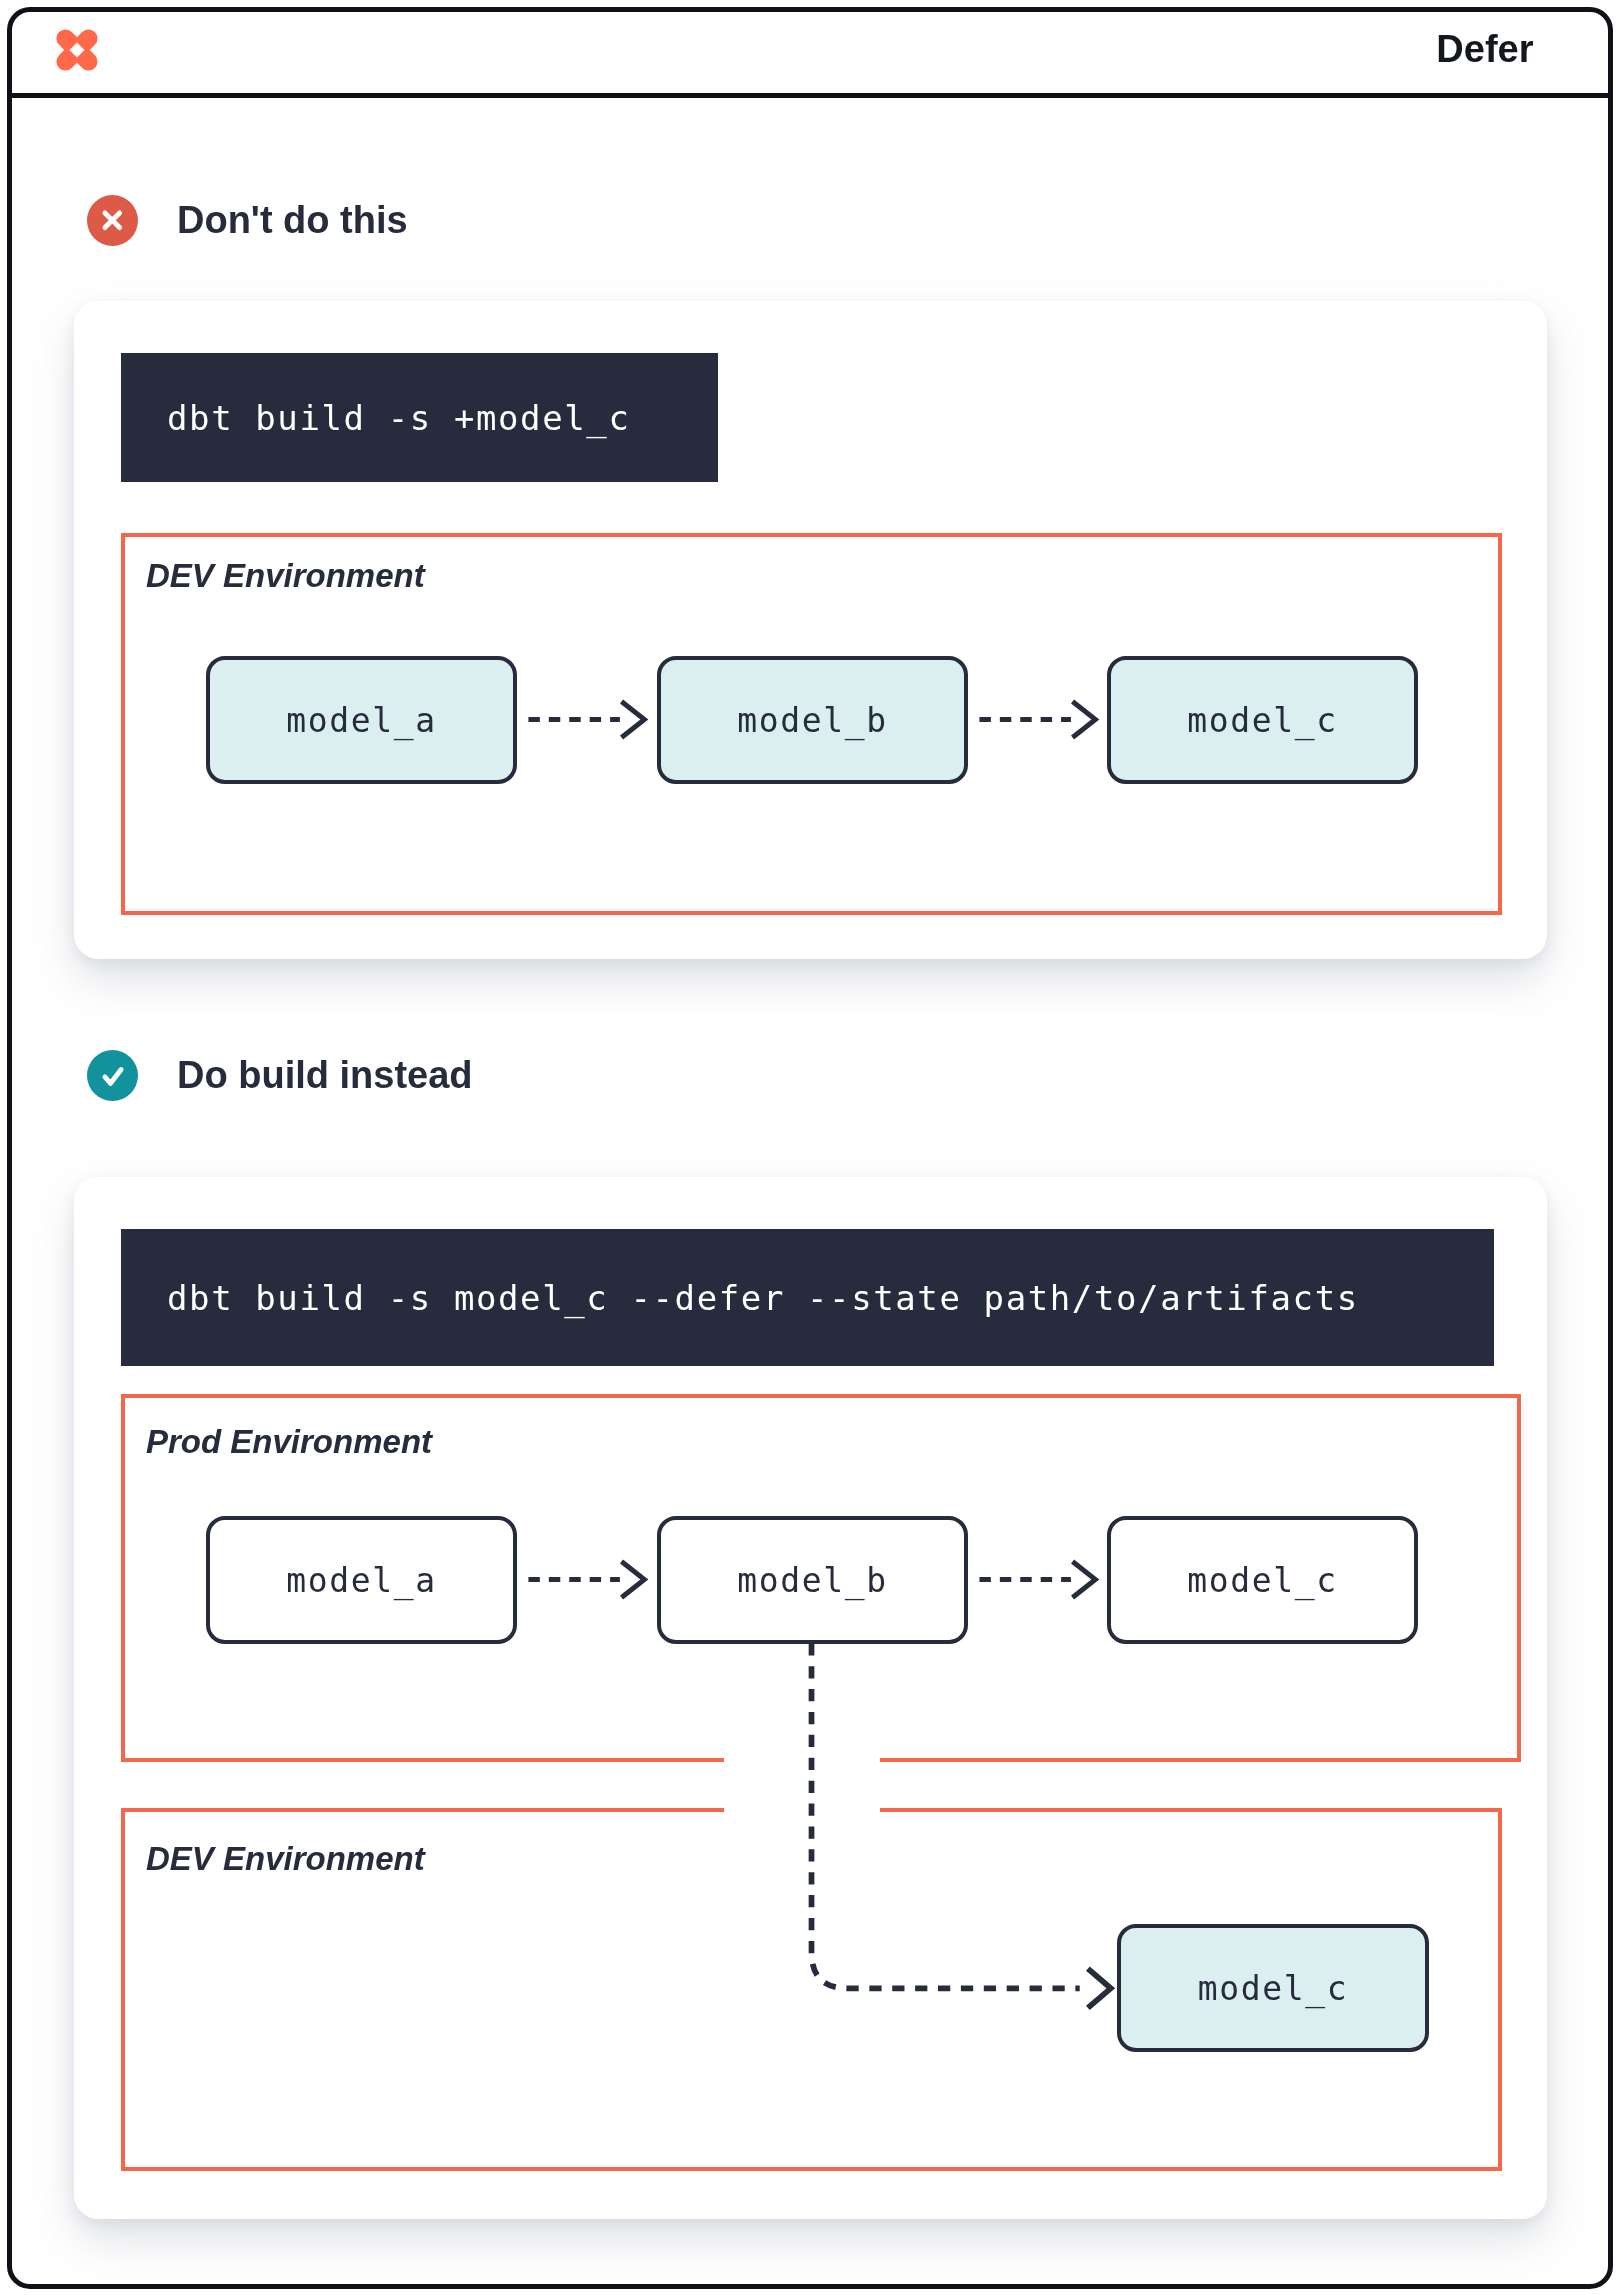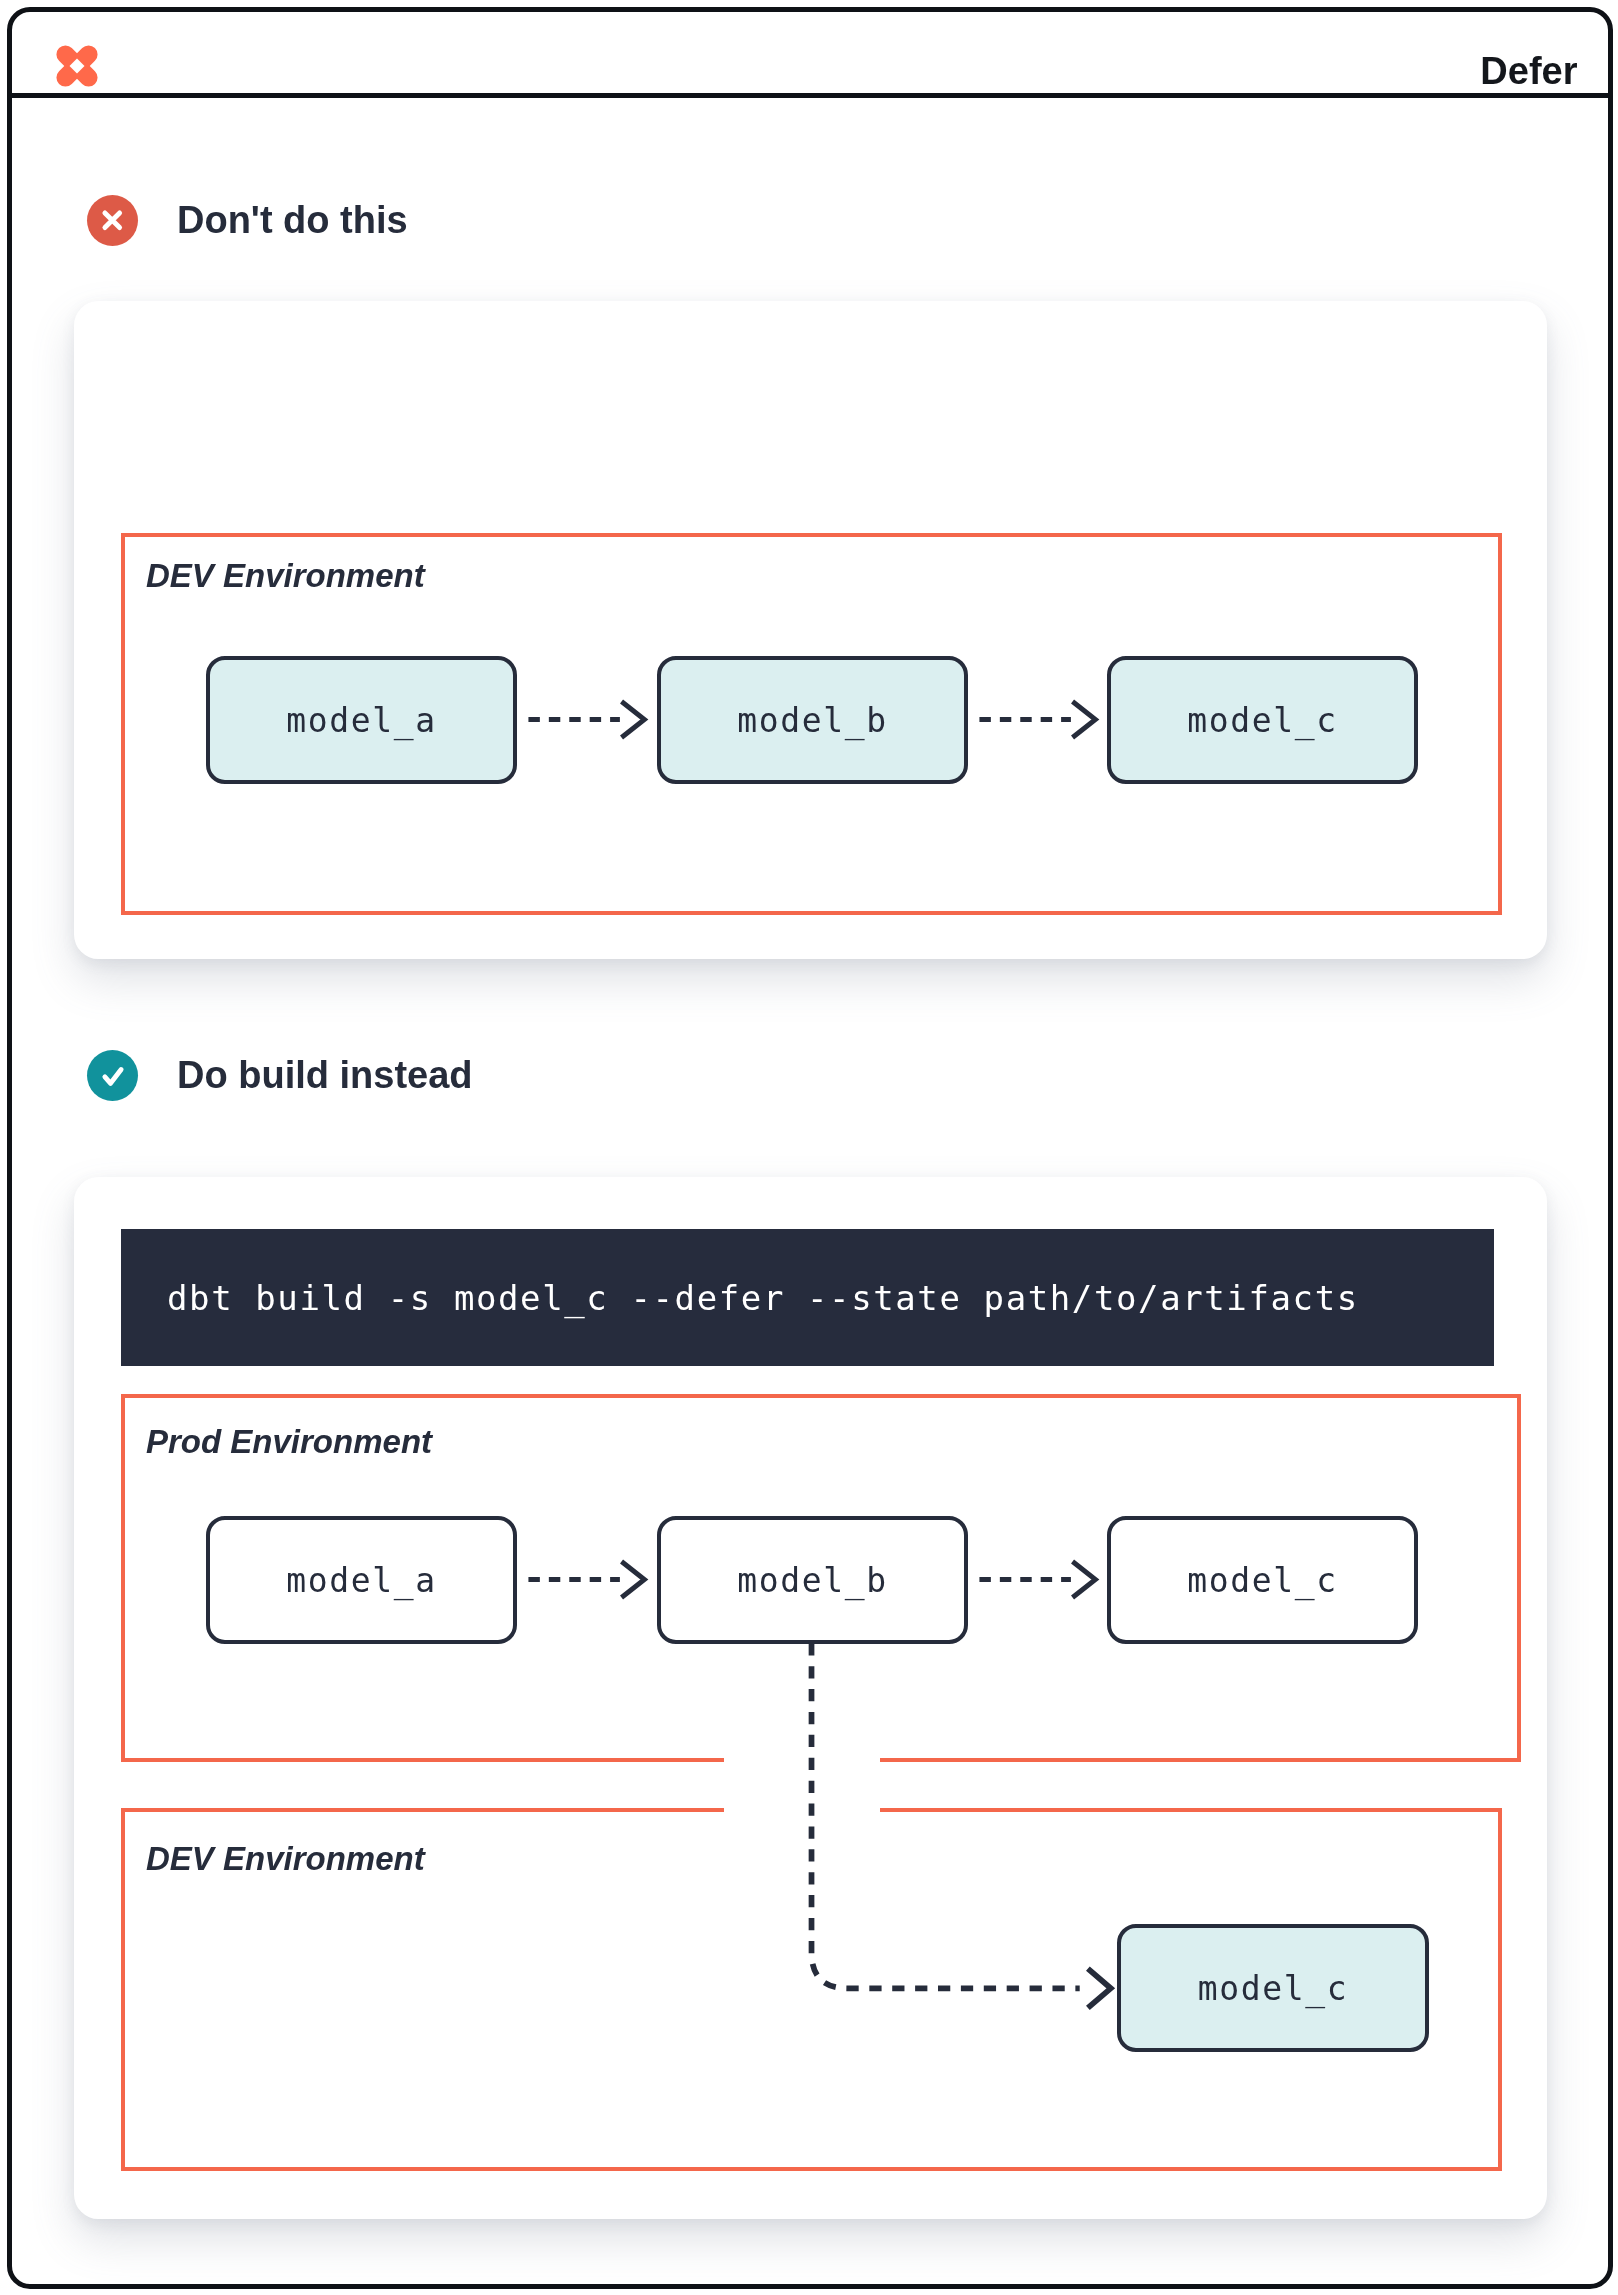--- a/index.html
+++ b/index.html
@@ -1,20 +1,20 @@
 <!DOCTYPE html>
 <html style="font-size:13px"><head>
 <meta charset="utf-8">
 <style>
   html,body{margin:0;padding:0;background:#fff;}
   body{width:1619px;height:2295px;position:relative;font-family:"Liberation Sans",sans-serif;color:#262C3B;}
   .frame{position:absolute;inset:6.5px;border:5.7px solid #0e1116;border-radius:23px;background:#fff;}
   .header{position:absolute;left:6.5px;top:6.5px;right:6.5px;height:91px;border-bottom:5.7px solid #0e1116;
-          border-radius:23px 23px 0 0;display:flex;align-items:flex-end;justify-content:space-between;
-          padding:0 35px 0 43px;box-sizing:border-box;}
+          border-radius:23px 23px 0 0;display:flex;align-items:center;justify-content:space-between;
+          padding:0 79px 0 43px;box-sizing:border-box;}
   .logo{width:54px;height:54px;}
   .page-title{font-size:38px;font-weight:bold;color:#14171c;}
   .section-heading{position:absolute;display:flex;align-items:center;gap:39px;}
   .badge{width:51px;height:51px;border-radius:50%;display:flex;align-items:center;justify-content:center;}
   .badge.red{background:#DD5A47;}
   .badge.teal{background:#11929C;}
   .heading-text{font-size:38px;font-weight:bold;color:#262C3B;}
   .card{position:absolute;background:#fff;border-radius:24.5px;
         box-shadow:0 21px 44px rgba(100,110,130,.20),0 4.9px 13px rgba(100,110,130,.10);}
   .code-block{position:absolute;background:#262C3D;display:flex;align-items:center;
@@ -50,20 +50,23 @@
   <div class="badge red">
     <svg width="24.5" height="24.5" viewBox="0 0 30 30">
       <path d="M6 6 L24 24 M24 6 L6 24" stroke="#fff" stroke-width="6" stroke-linecap="round"></path>
     </svg>
   </div>
   <div class="heading-text">Don't do this</div>
 </div>
 
 <div class="card" style="left:74px;top:301px;width:1473px;height:658px;">
 
+  <div class="code-block" style="left:47px;top:52px;width:597px;height:129px;">
+    <span class="code-text">dbt build -s +model_c</span>
+  </div>
 
   <div class="env-box" style="left:47px;top:232px;width:1373px;height:374px;">
     <div class="env-label" style="top:19.6px;">DEV Environment</div>
 
     <div class="model-box teal" style="left:81px;top:119px;">
       <span class="model-label">model_a</span>
     </div>
     <svg class="arrow" style="left:400px;top:158px;" viewBox="0 0 160 60">
       <line x1="4" y1="30" x2="116" y2="30" stroke="#262C3B" stroke-width="6" stroke-dasharray="14 11"></line>
       <polyline points="118,8 146,30 118,52" fill="none" stroke="#262C3B" stroke-width="6"></polyline>

